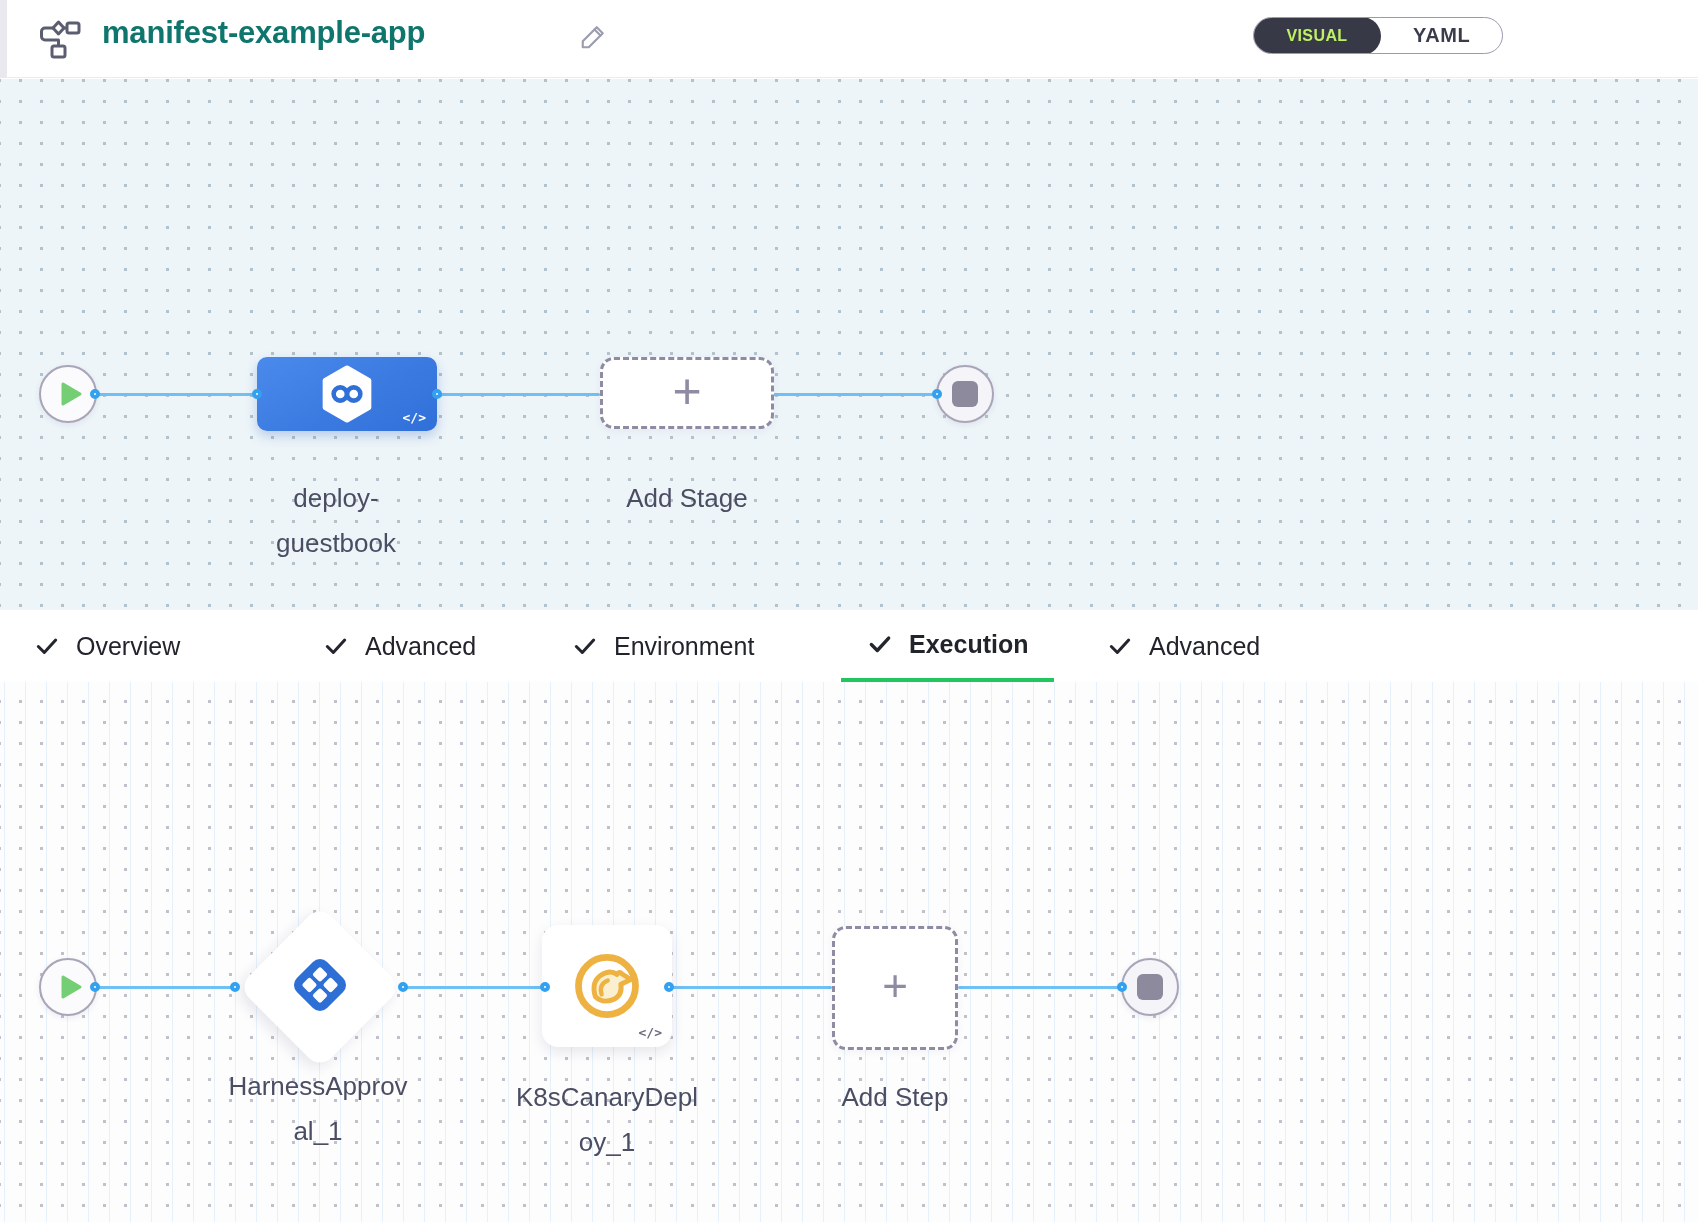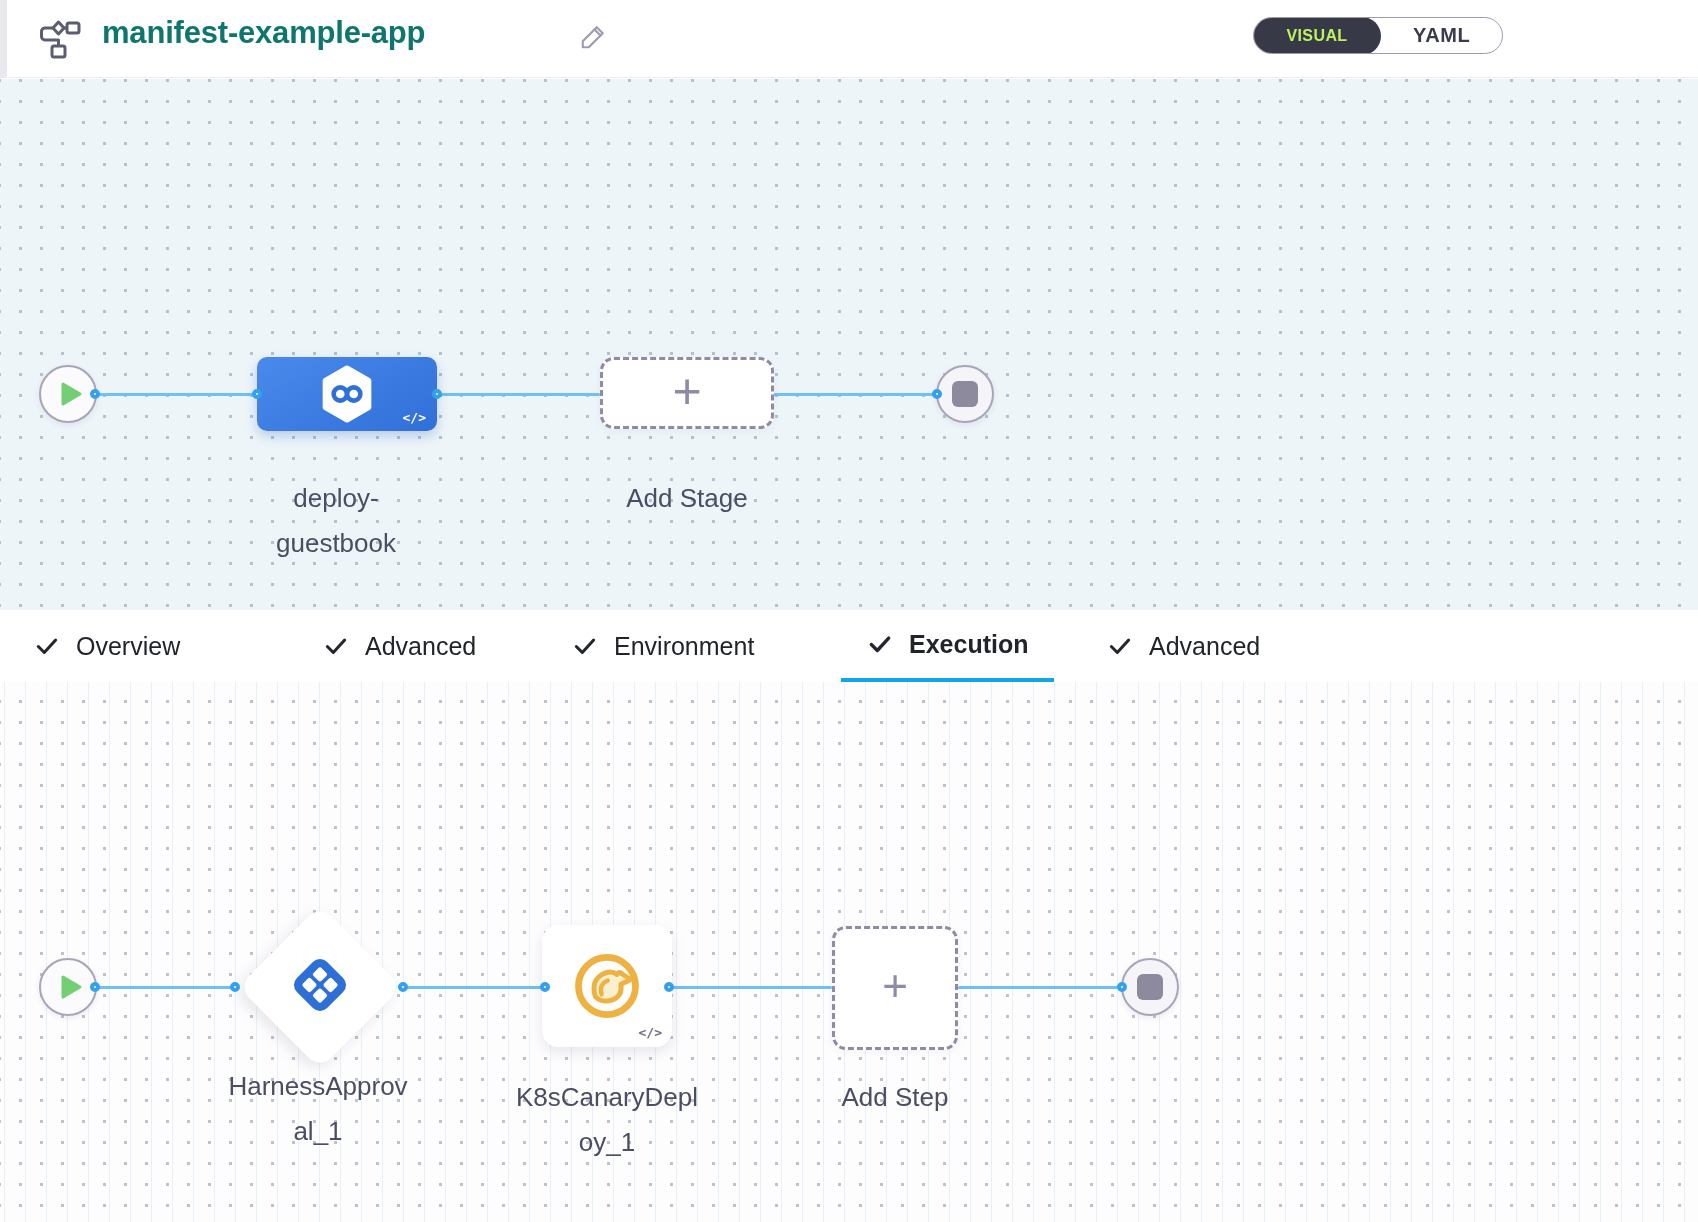--- a/index.html
+++ b/index.html
@@ -50,21 +50,21 @@
   .diamond-node { position:absolute; left:262px; top:929px; width:116px; height:116px; background:#ffffff; border-radius:16px;
     transform:rotate(45deg); box-shadow:0 6px 14px rgba(30,30,70,0.10); z-index:2; cursor:pointer; }
   .diamond-icon-wrap { position:absolute; left:50%; top:50%; transform:translate(-50%,-50%) rotate(-45deg); }
 
   .step-node { position:absolute; left:542px; top:925px; width:130px; height:122px; background:#ffffff; border-radius:16px;
     box-shadow:0 5px 14px rgba(30,30,70,0.10); display:flex; align-items:center; justify-content:center; z-index:2; cursor:pointer; }
 
   
   .tabbar { position:absolute; left:0; top:610px; width:1698px; height:72px; background:#ffffff; z-index:6; }
   .tab { position:absolute; top:0; height:72px; display:flex; align-items:center; gap:16px; font-size:25px; color:#21242b; cursor:pointer; }
-  .tab-active { font-weight:700; border-bottom:4px solid #0ea5e9; padding:0 26px; }
+  .tab-active { font-weight:700; border-bottom:4px solid #22c55e; padding:0 26px; }
 </style>
 </head>
 <body>
 
 <div class="screen">
 
   <div class="header">
     <div class="header-strip"></div>
 
     <span class="pipeline-icon">

